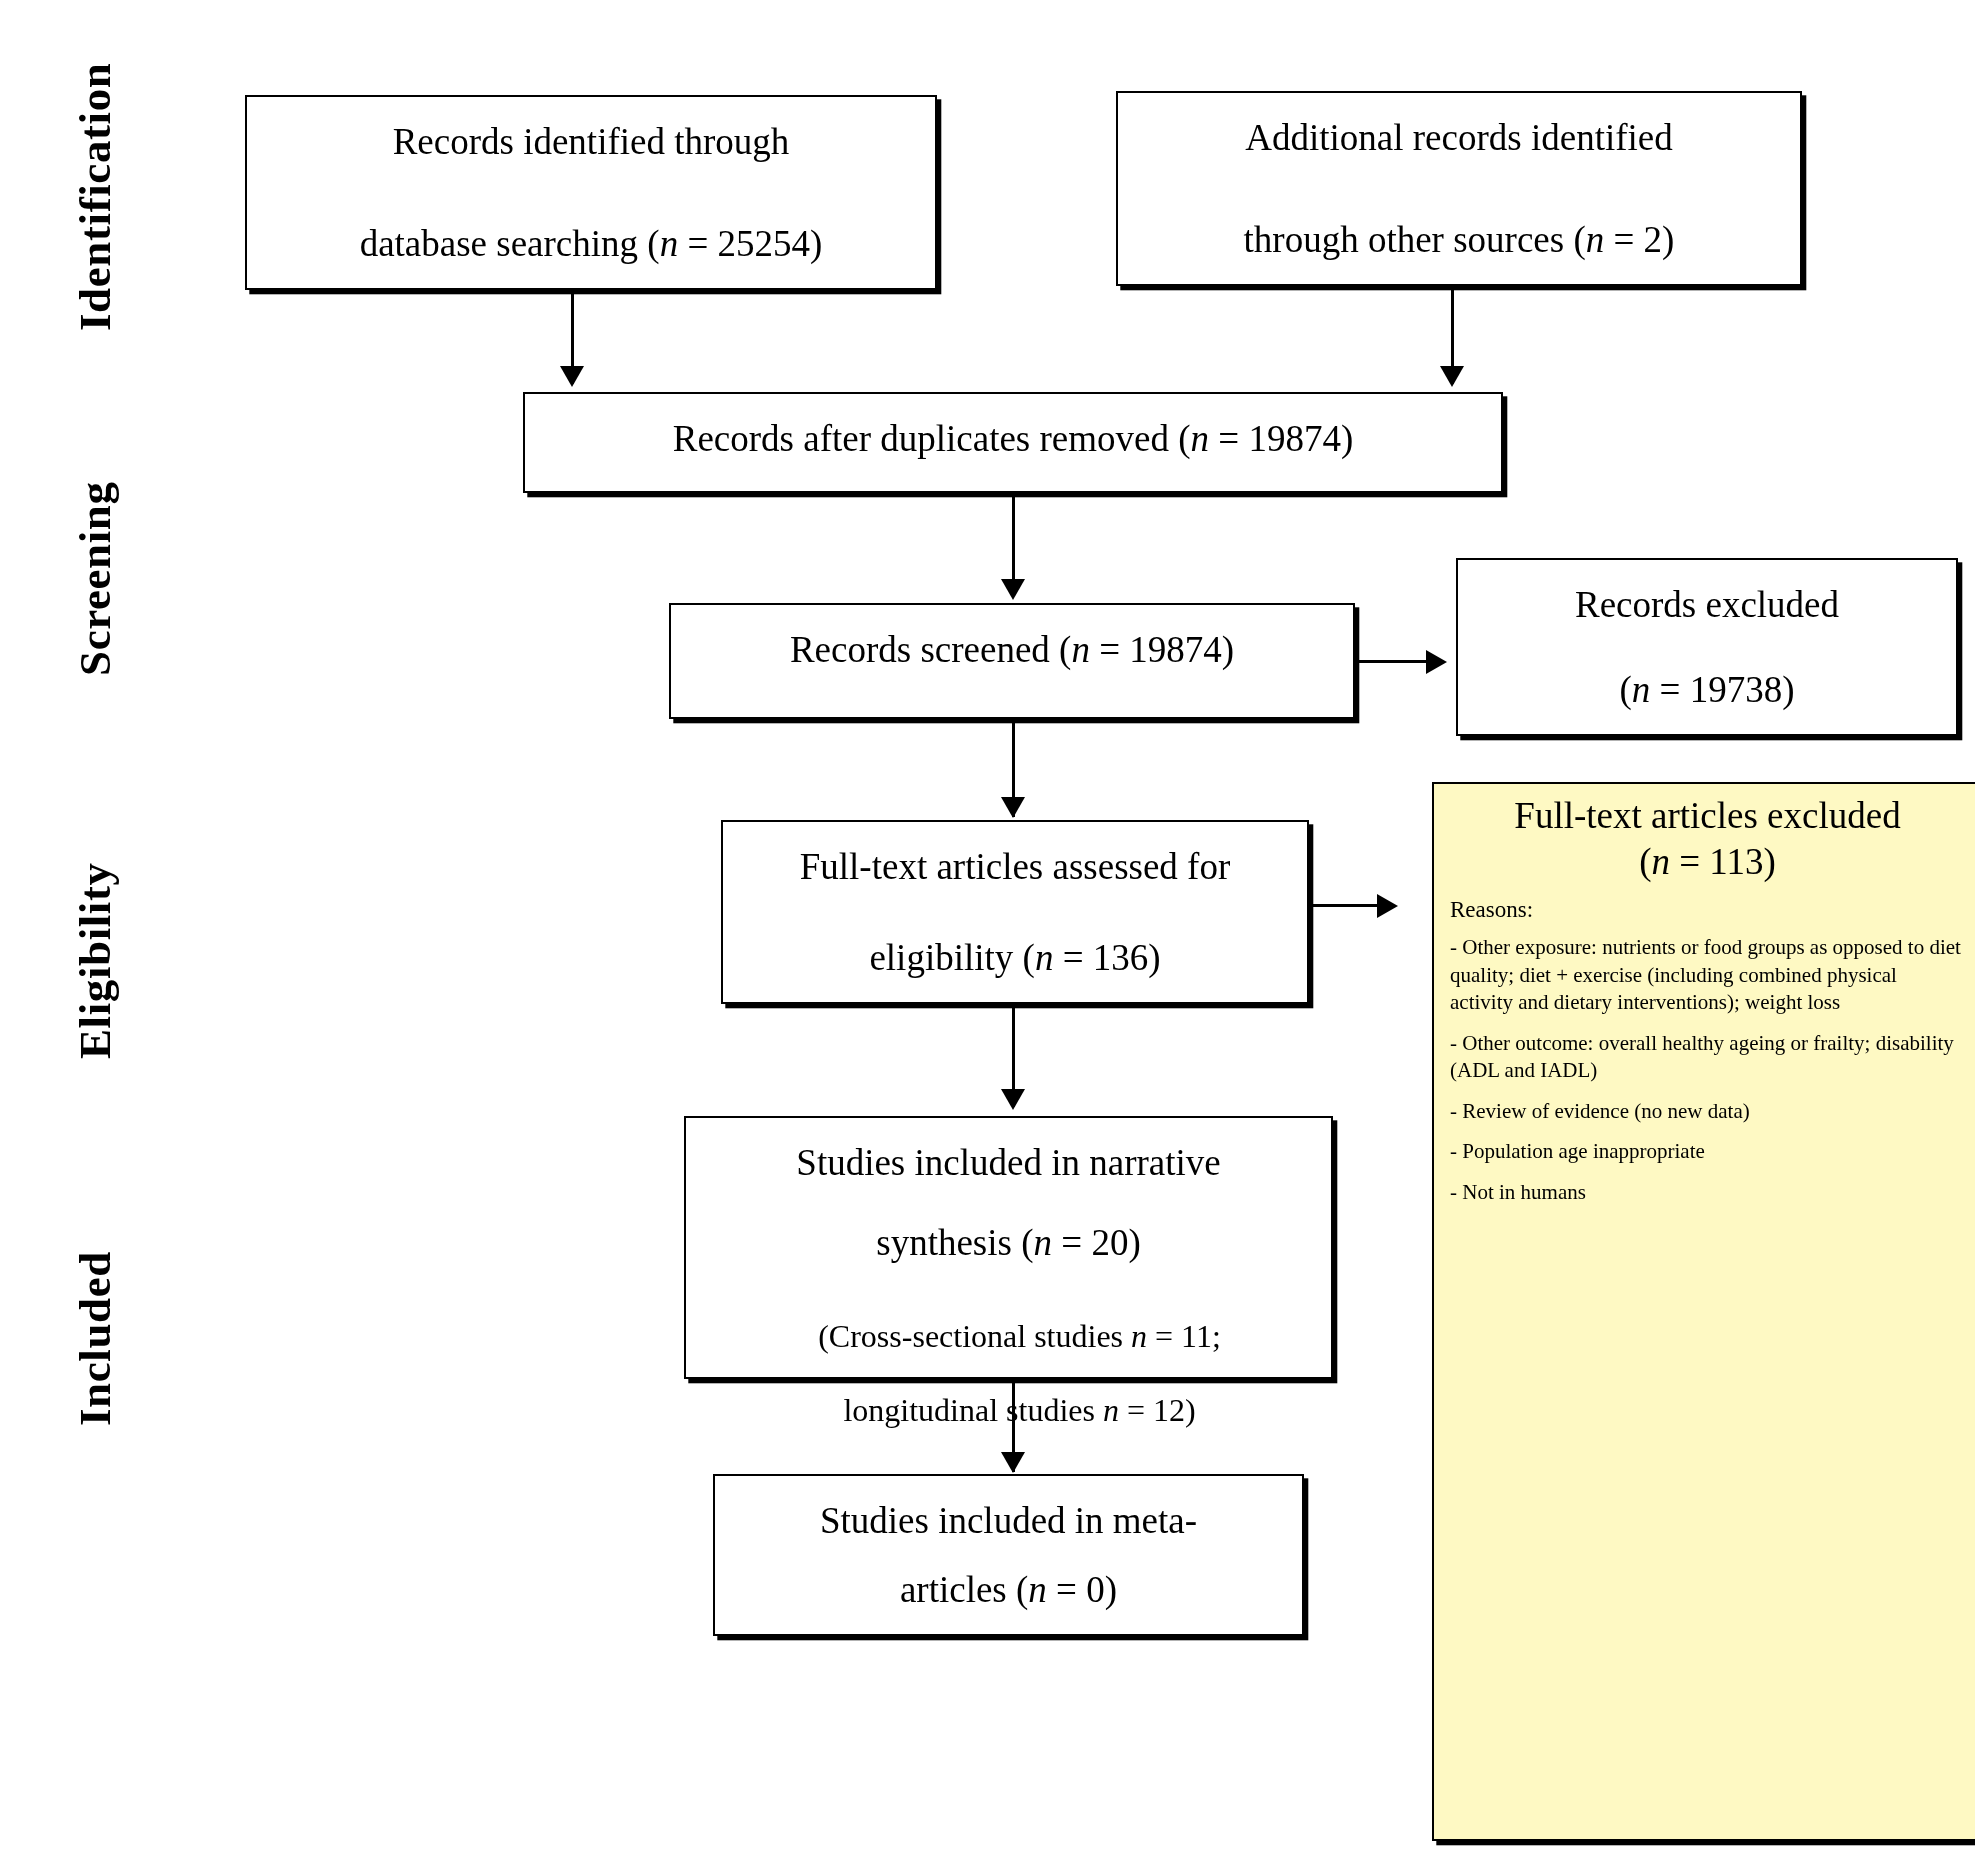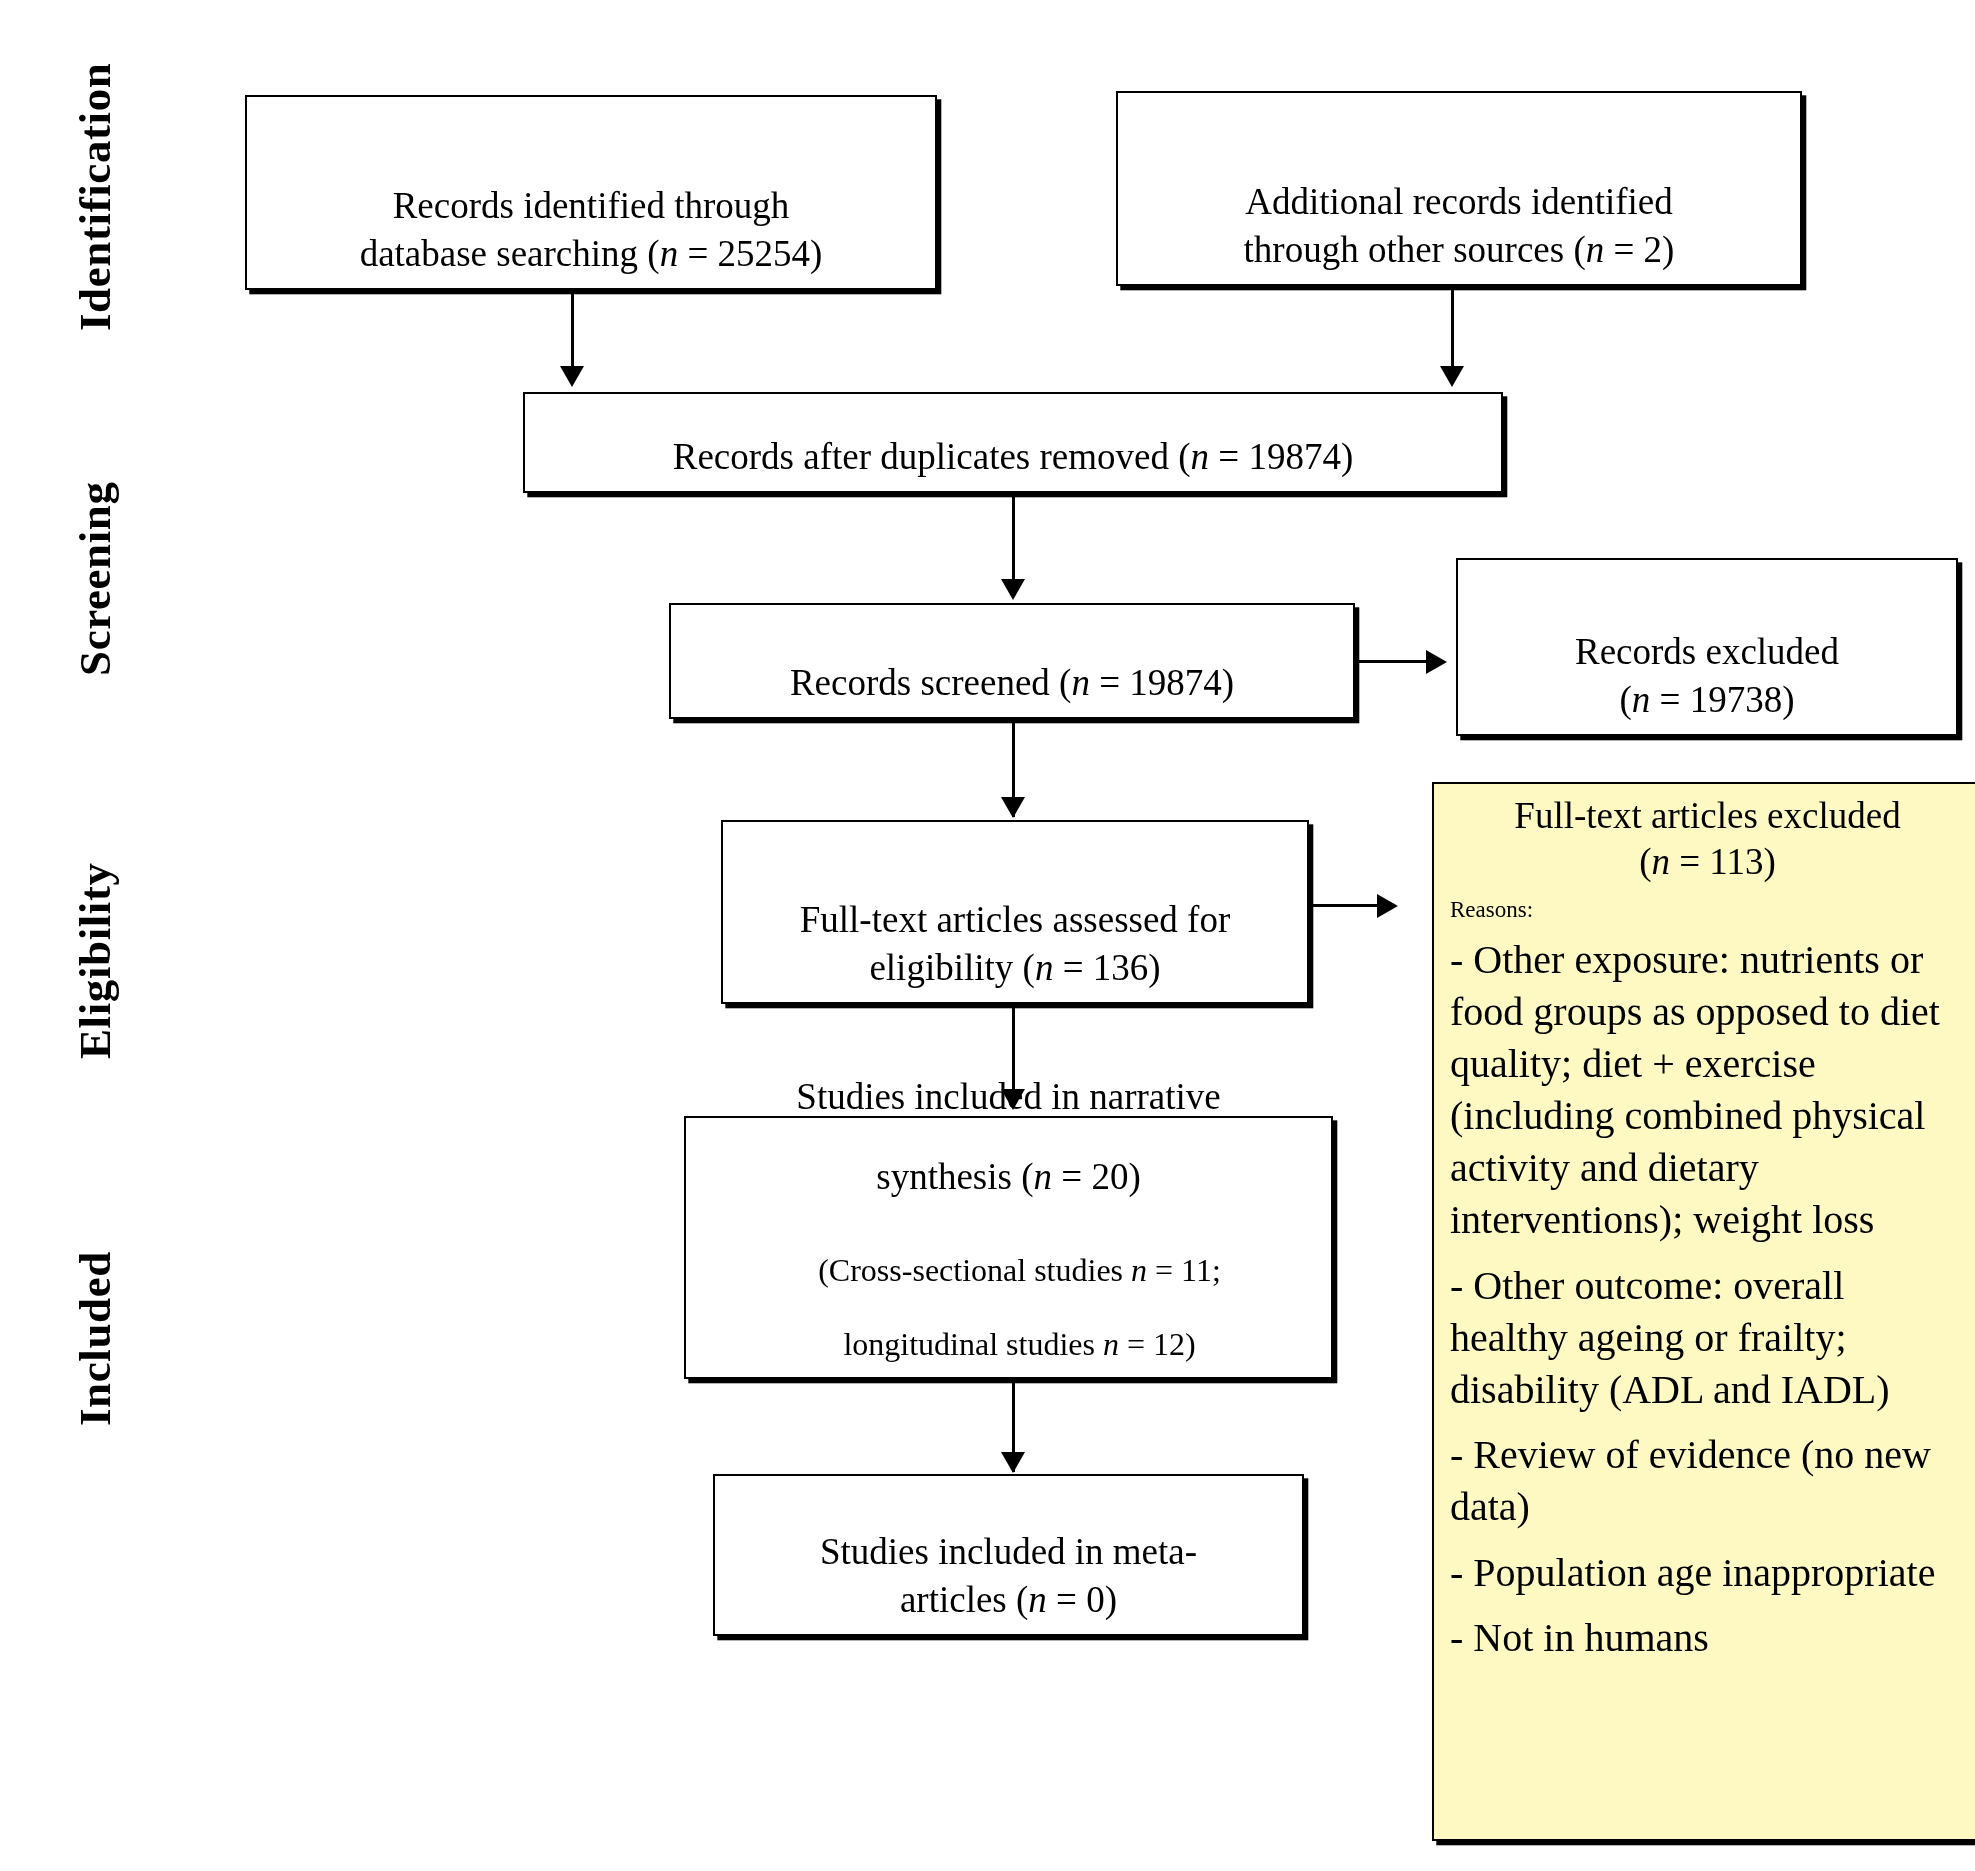--- a/index.html
+++ b/index.html
@@ -33,23 +33,23 @@
   
   .box {
     position: absolute;
     box-sizing: border-box;
     background: #ffffff;
     border: 2.4px solid #000000;
     box-shadow: 4.3px 4.3px 0 0 #000000;
     display: flex;
     flex-direction: column;
     align-items: center;
-    justify-content: flex-end;
+    justify-content: space-between;
     text-align: center;
-    padding: 11px 16px;
+    padding: 21px 16px;
   }
   .box .line {
     font-size: 37px;
     line-height: 1.28;
     white-space: nowrap;
   }
   .sub {
     font-size: 32px;
     line-height: 1.30;
     margin-left: 22px;
@@ -74,21 +74,21 @@
     font-size: 37px;
     line-height: 1.26;
     margin-bottom: 9.8px;
   }
   .panel-reasons-label {
     font-size: 23px;
     line-height: 1.2;
     margin: 3.7px 0 11px 0;
   }
   .reason {
-    font-size: 40px;
+    font-size: 21px;
     line-height: 1.30;
     margin-bottom: 13.5px;
   }
 
   
   .vline {
     position: absolute;
     background: #000000;
     width: 3.1px;
   }

